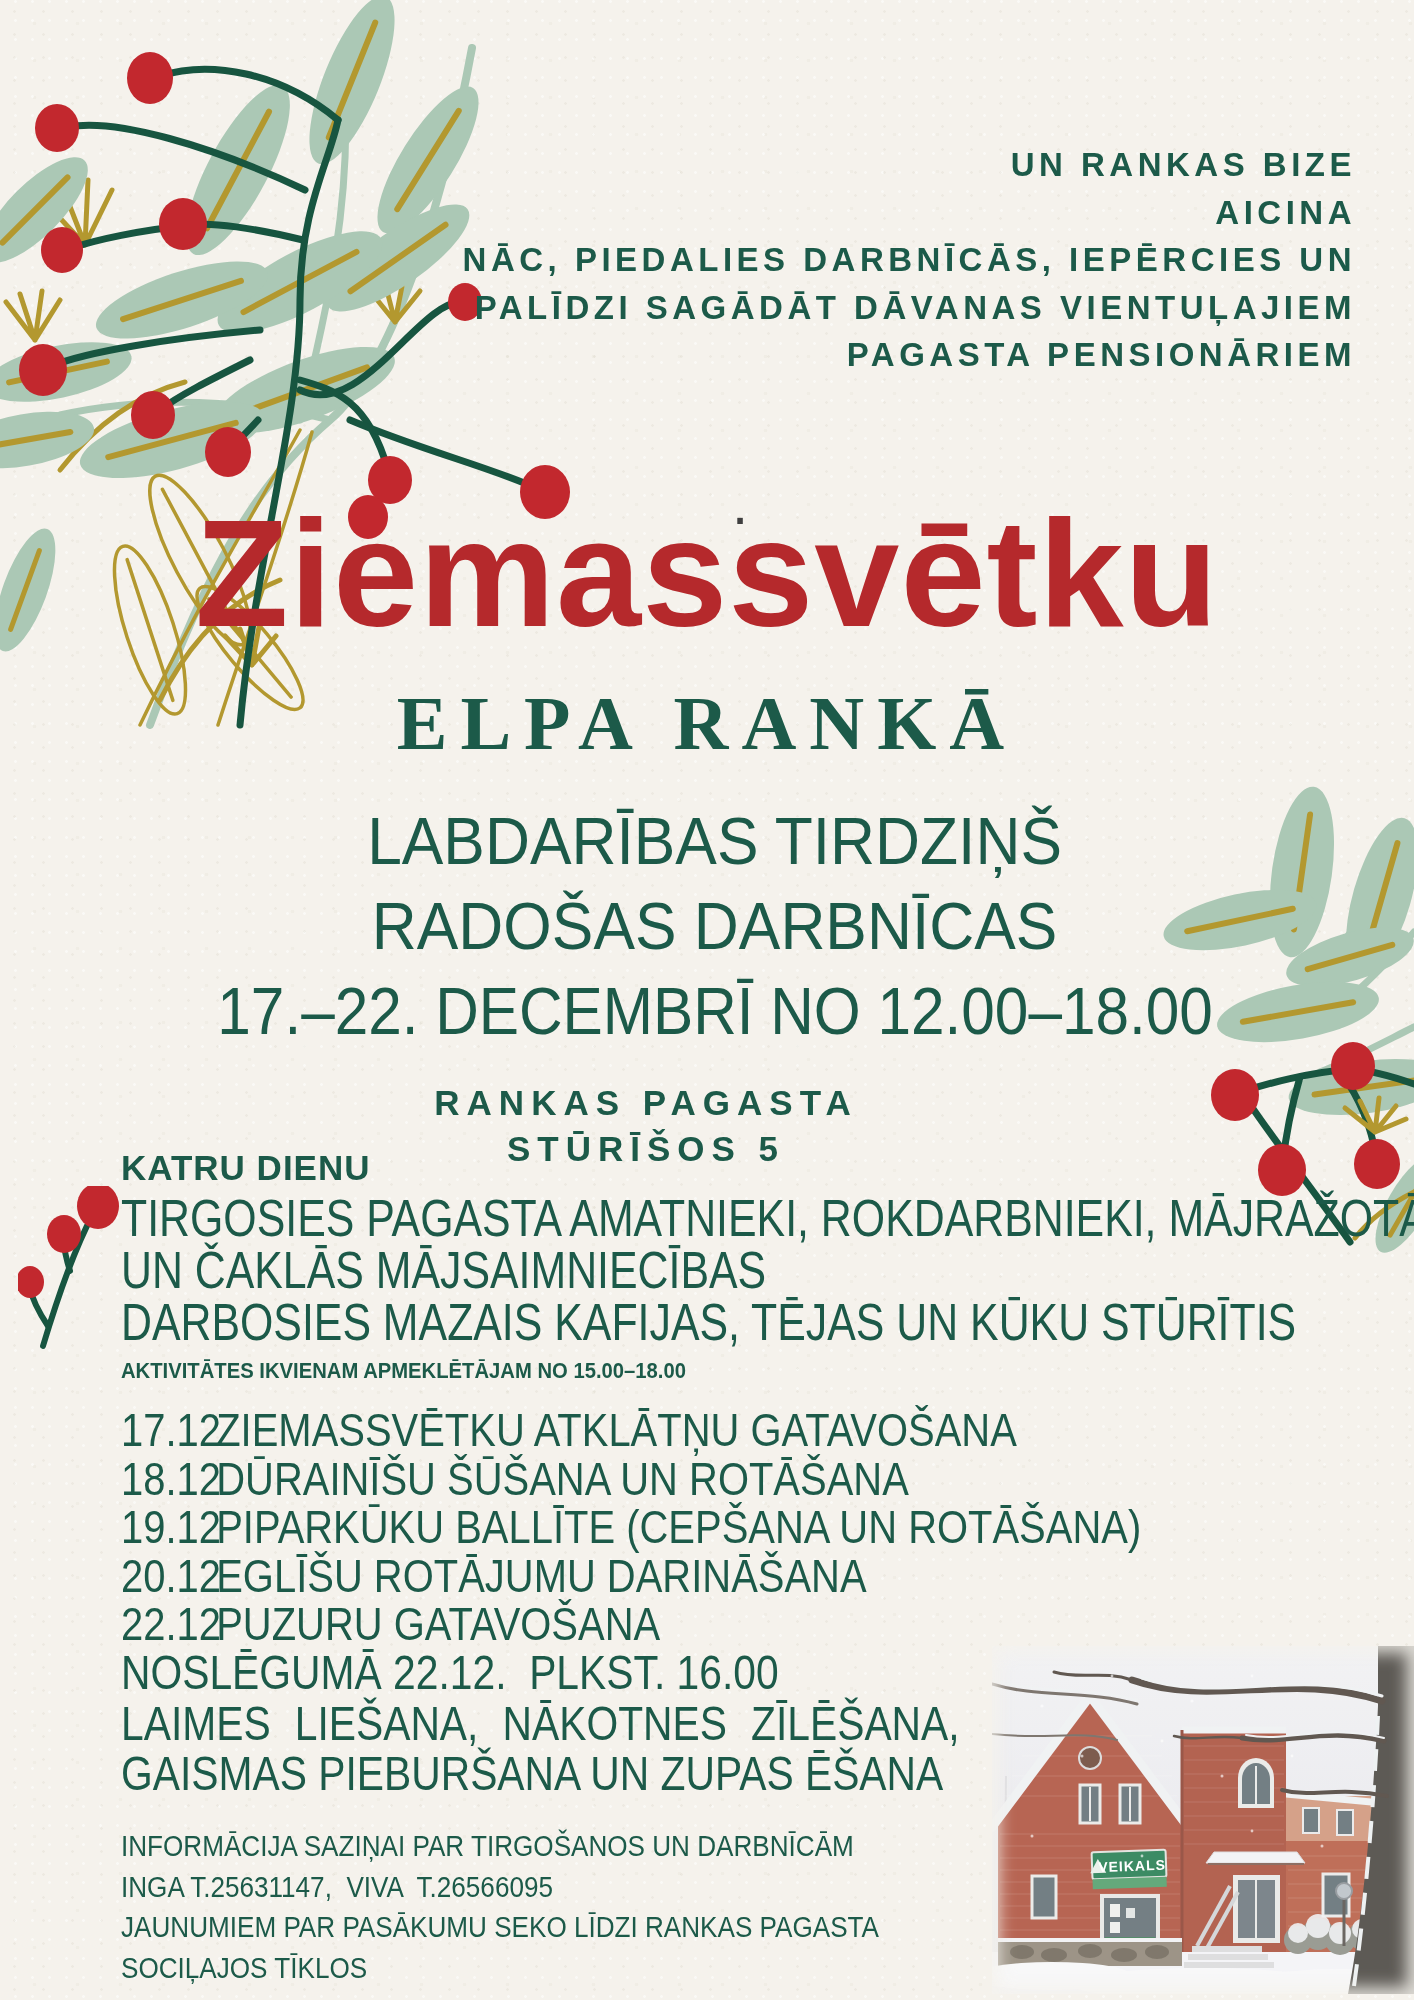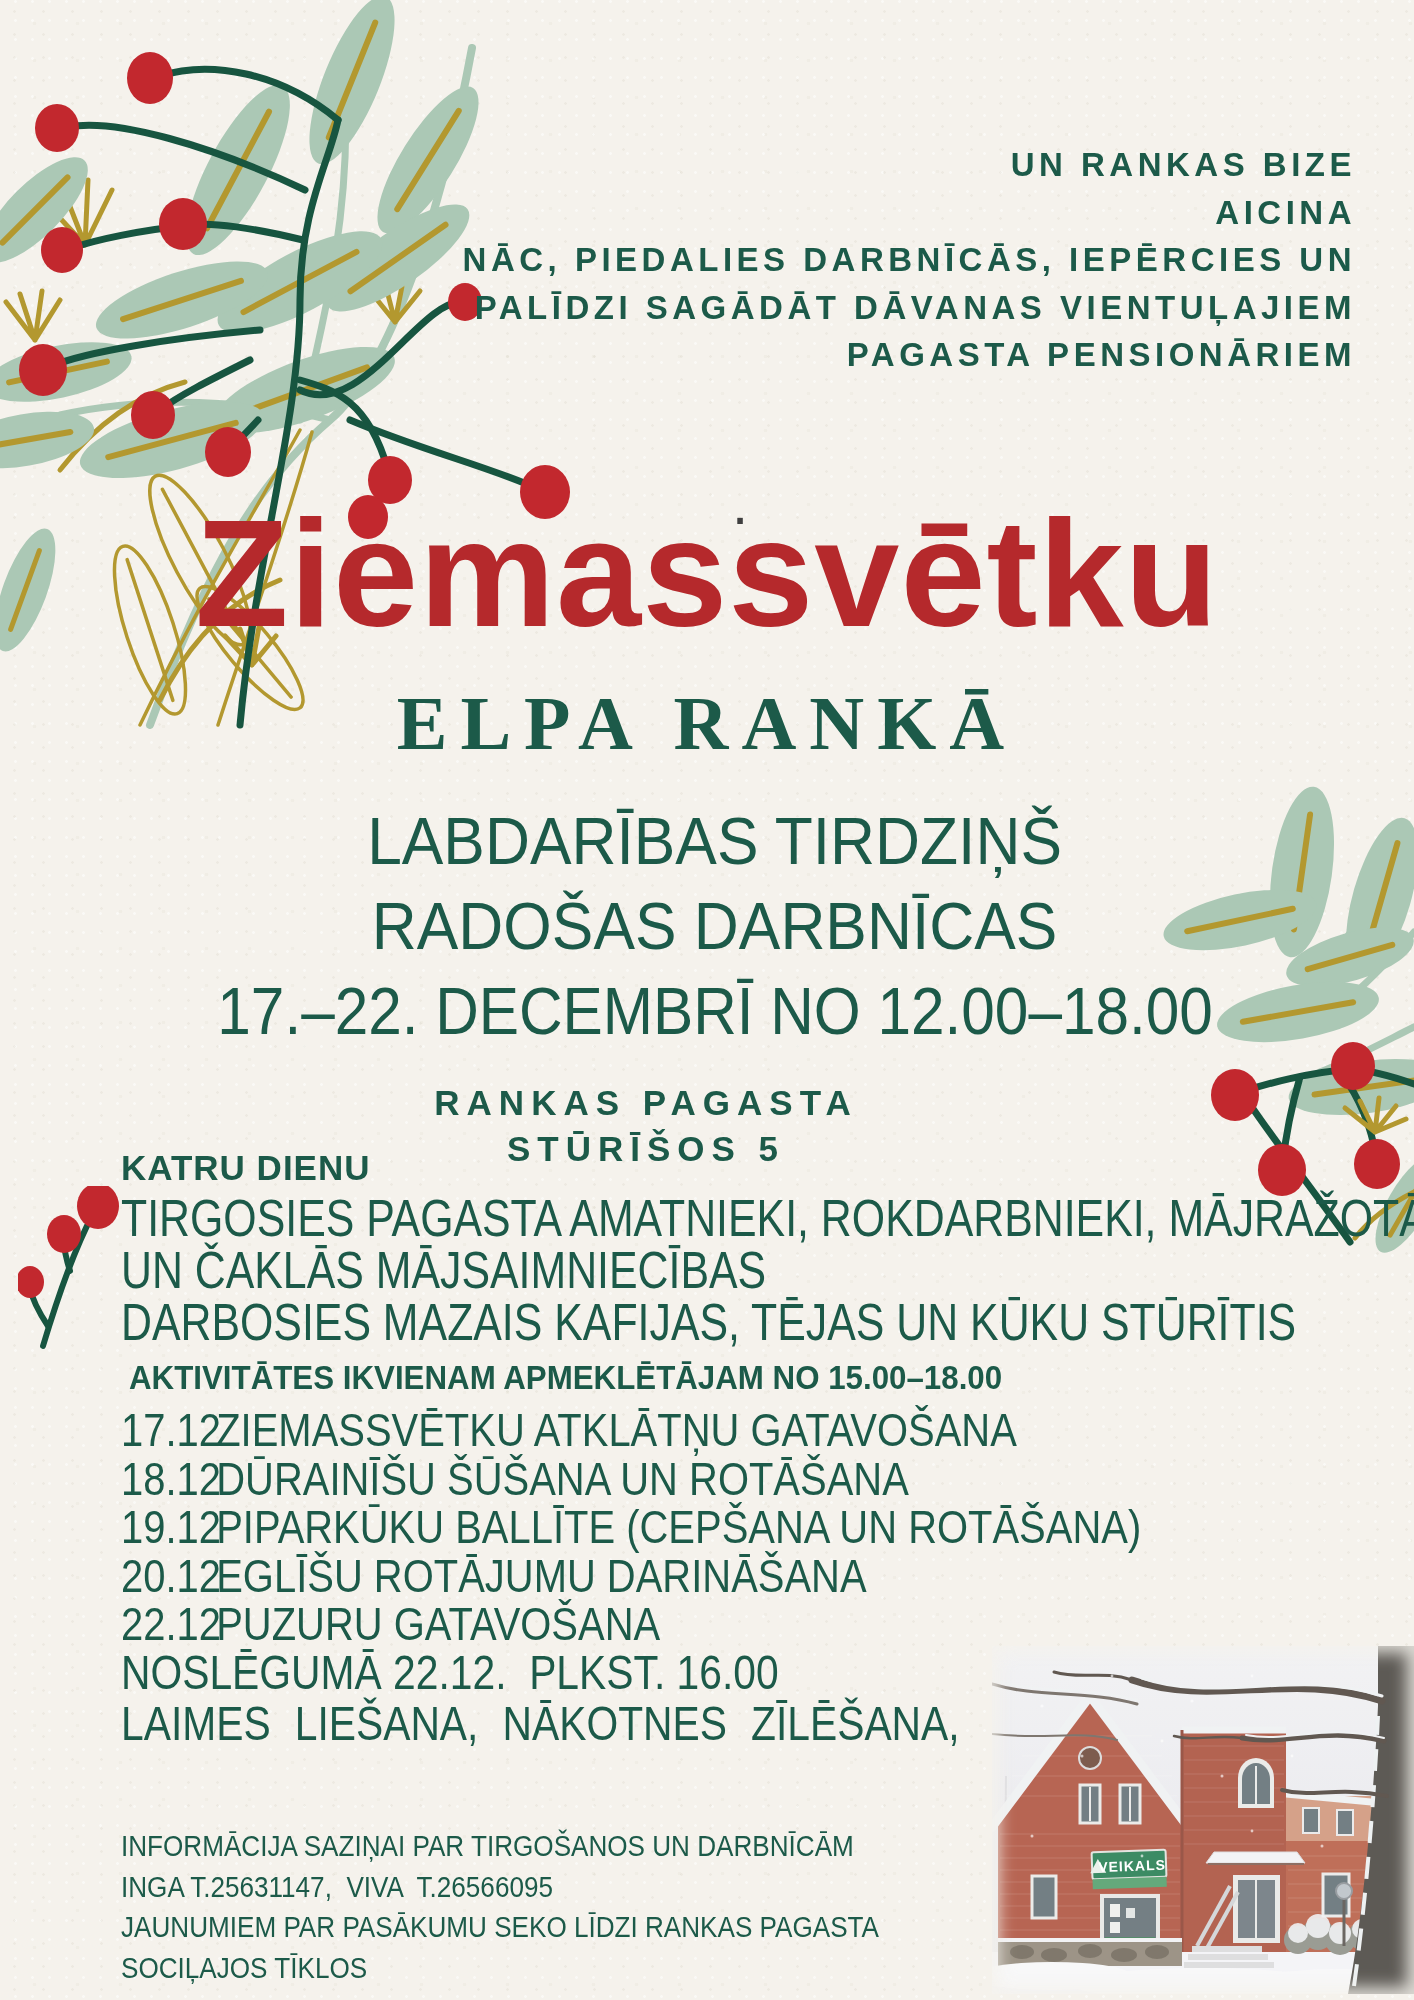--- a/index.html
+++ b/index.html
@@ -30,21 +30,21 @@
   .subtitle{position:absolute;top:680px;left:0;width:1414px;text-align:center;
     font-family:"Liberation Serif",serif;font-weight:700;font-size:76px;letter-spacing:13px;
     color:#1c5a49;z-index:2;}
   .event{position:absolute;top:798px;left:8px;width:1414px;text-align:center;color:#1c5a49;
     font-size:67px;line-height:85px;z-index:2;}
   .venue{position:absolute;top:1080px;left:0;width:1292px;text-align:center;color:#1c5a49;
     font-weight:700;font-size:35px;letter-spacing:7px;line-height:46px;z-index:2;}
   .daily-h{position:absolute;top:1148px;left:121px;font-weight:700;font-size:35px;
     letter-spacing:1px;color:#1c5a49;z-index:2;}
   .daily{position:absolute;top:1193px;left:121px;color:#1c5a49;font-size:51px;line-height:52px;z-index:2;}
-  .act-h{position:absolute;top:1358px;left:121px;font-weight:700;font-size:34px;color:#1c5a49;z-index:2;margin-left:8px;}
+  .act-h{position:absolute;top:1358px;left:121px;font-weight:700;font-size:22px;color:#1c5a49;z-index:2;}
   .acts{position:absolute;top:1402px;left:121px;color:#1c5a49;font-size:47px;z-index:2;}
   .act-row{height:48.5px;}
   .act-date{display:inline-block;width:112px;}
   .closing{position:absolute;top:1648px;left:121px;color:#1c5a49;font-size:48px;line-height:50.5px;z-index:2;}
   .ws{white-space:pre;}
   .info{position:absolute;top:1826px;left:121px;color:#1c5a49;font-size:29px;line-height:40.5px;z-index:2;}
   .photo{position:absolute;left:992px;top:1646px;width:422px;height:348px;z-index:2;}
   .photo svg{display:block;width:100%;height:100%;}
   .photo::after{content:"";position:absolute;inset:0;
     box-shadow:inset 0 0 16px 7px rgba(245,242,236,.85);pointer-events:none;}
@@ -268,20 +268,21 @@
     <div class="act-row"><span class="sx" style="--s:.85"><span class="act-date">17.12</span><span>ZIEMASSVĒTKU ATKLĀTŅU GATAVOŠANA</span></span></div>
     <div class="act-row"><span class="sx" style="--s:.85"><span class="act-date">18.12</span><span>DŪRAINĪŠU ŠŪŠANA UN ROTĀŠANA</span></span></div>
     <div class="act-row"><span class="sx" style="--s:.85"><span class="act-date">19.12</span><span>PIPARKŪKU BALLĪTE (CEPŠANA UN ROTĀŠANA)</span></span></div>
     <div class="act-row"><span class="sx" style="--s:.85"><span class="act-date">20.12</span><span>EGLĪŠU ROTĀJUMU DARINĀŠANA</span></span></div>
     <div class="act-row"><span class="sx" style="--s:.85"><span class="act-date">22.12</span><span>PUZURU GATAVOŠANA</span></span></div>
   </div>
 
   <div class="closing">
     <div><span class="sx ws" style="--s:.85">NOSLĒGUMĀ 22.12.  PLKST. 16.00</span></div>
     <div><span class="sx" style="--s:.85;word-spacing:15px">LAIMES LIEŠANA, NĀKOTNES ZĪLĒŠANA,</span></div>
+    <div><span class="sx" style="--s:.85">GAISMAS PIEBURŠANA UN ZUPAS ĒŠANA</span></div>
   </div>
 
   <div class="info">
     <div><span class="sx" style="--s:.9">INFORMĀCIJA SAZIŅAI PAR TIRGOŠANOS UN DARBNĪCĀM</span></div>
     <div><span class="sx ws" style="--s:.9">INGA T.25631147,  VIVA  T.26566095</span></div>
     <div><span class="sx" style="--s:.9">JAUNUMIEM PAR PASĀKUMU SEKO LĪDZI RANKAS PAGASTA</span></div>
     <div><span class="sx" style="--s:.9">SOCIĻAJOS TĪKLOS</span></div>
   </div>
 
   <div class="photo">

